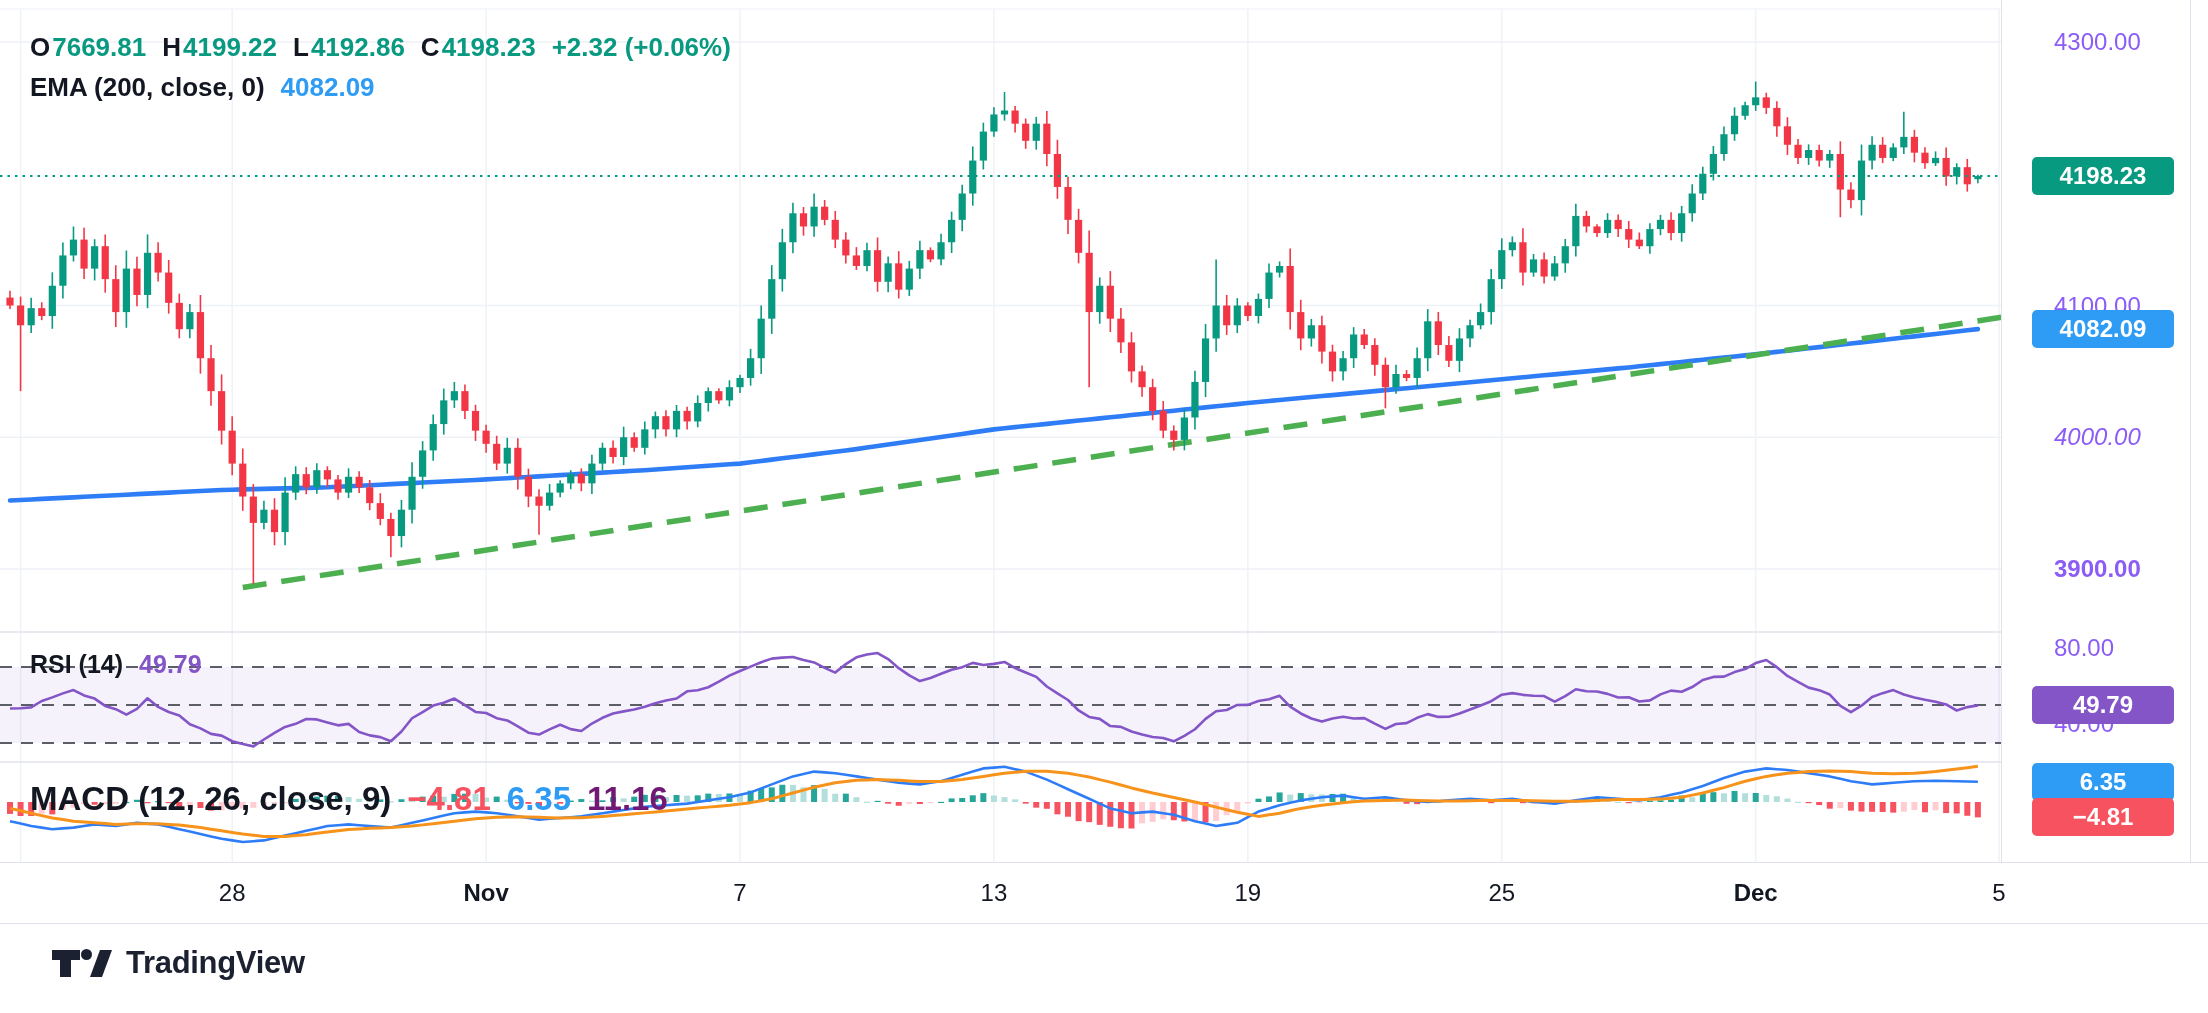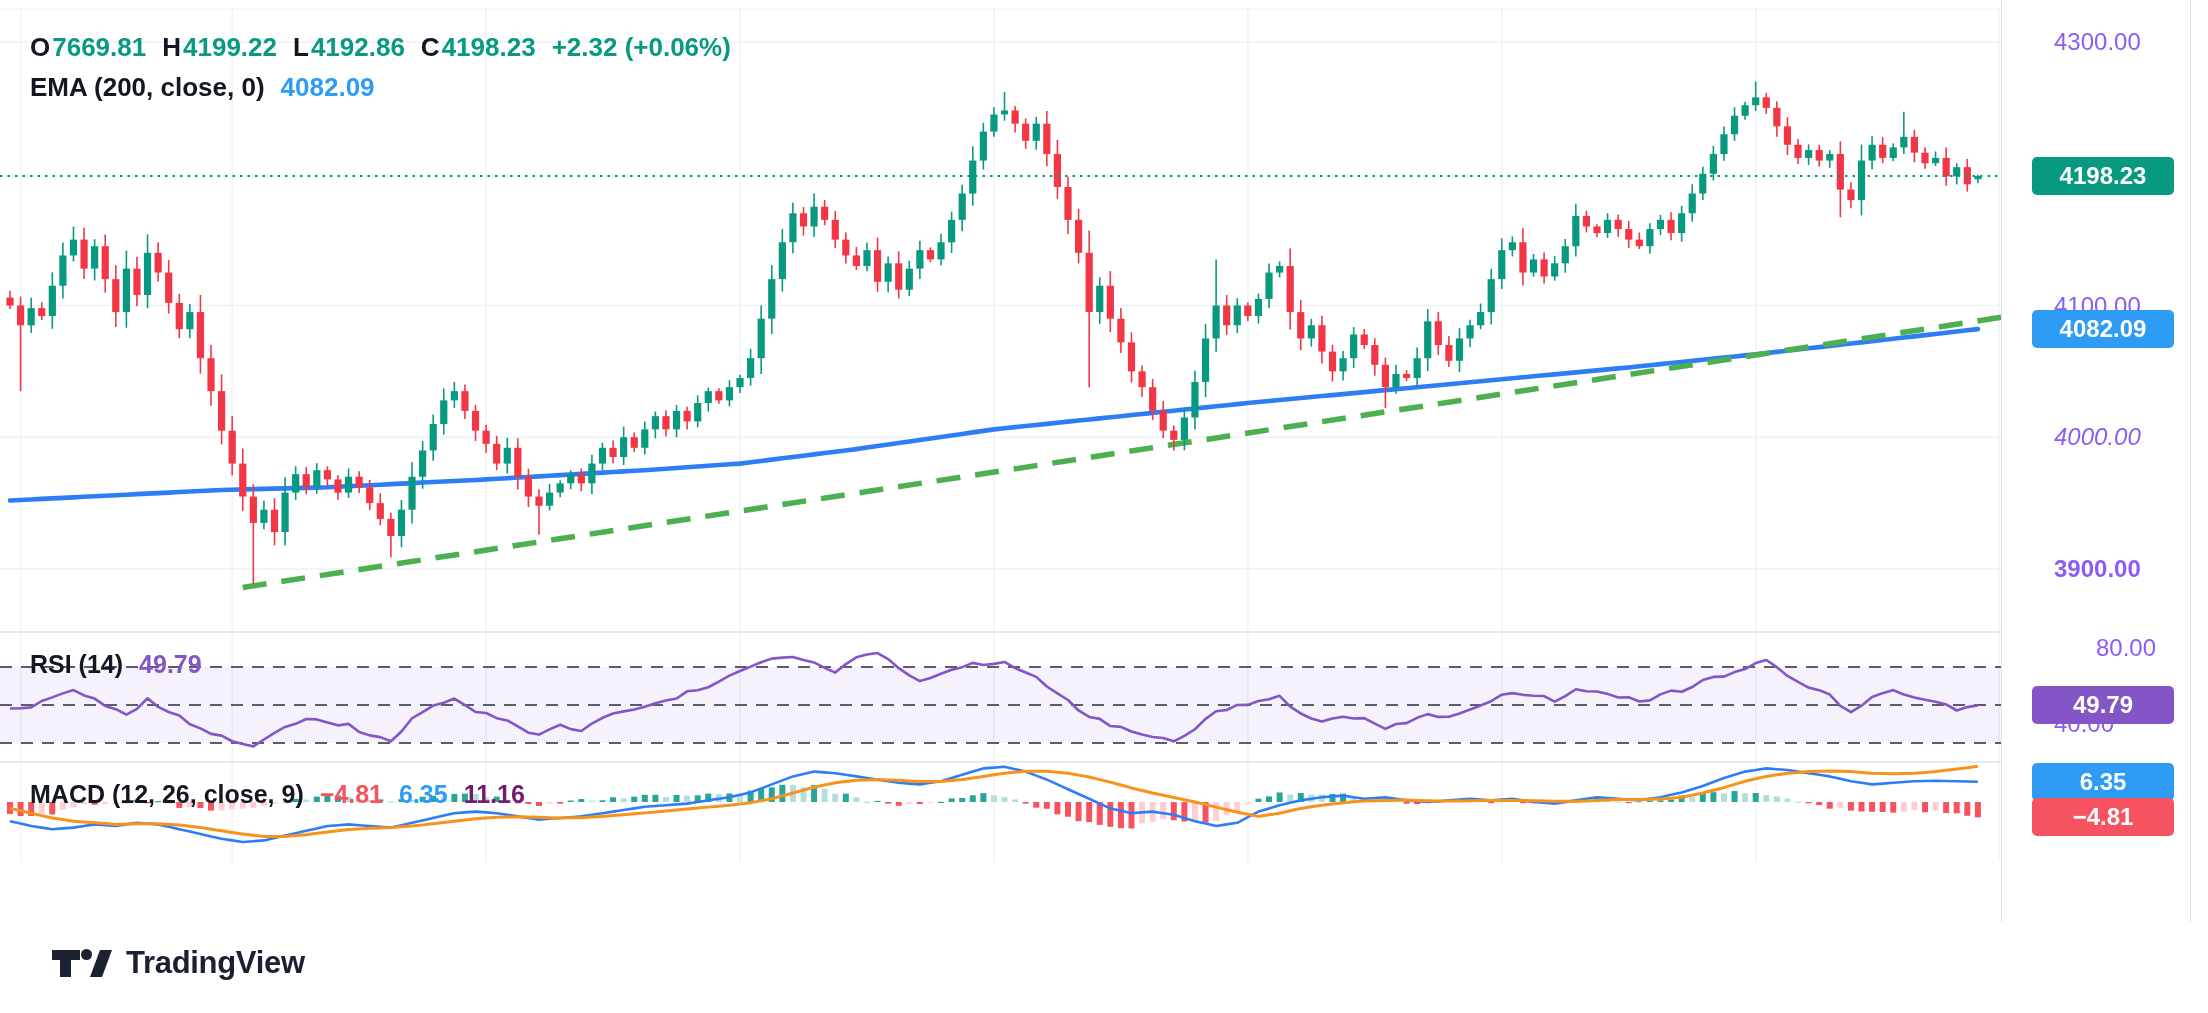--- a/index.html
+++ b/index.html
@@ -11,21 +11,21 @@
   .legend .k{color:#131722;}
   .v-green{color:#089981;}
   .v-blue{color:#2E9CF5;}
   .v-purple{color:#8355C7;}
   .v-orange{color:#701a75;}
   .v-red{color:#F7525F;}
   .pair{display:flex;gap:2px;}
   .l1{top:32px;}
   .l2{top:72px;}
   .lr{top:650px;font-size:25px;}
-  .lm{top:780px;font-size:25px;}
+  .lm{top:780px;font-size:33px;}
   .axis{position:absolute;left:2001px;top:0;width:207px;height:922px;background:#fff;
         border-left:1px solid #E0E3EB;z-index:4;}
   .axis .edge{position:absolute;left:188px;top:0;width:1px;height:922px;background:#E0E3EB;}
   .tick{position:absolute;left:52px;transform:translateY(-50%);font-size:24px;font-weight:500;color:#8b5cf6;}
   .badge{position:absolute;left:30px;width:142px;height:38px;border-radius:5px;color:#fff;
          font-size:24px;font-weight:700;display:flex;align-items:center;justify-content:center;
          transform:translateY(-50%);}
   .time-axis{position:absolute;left:0;top:862px;width:2208px;height:60px;background:#fff;
              border-top:1px solid #E0E3EB;border-bottom:1px solid #E0E3EB;z-index:4;}
   .tlabel{position:absolute;top:50%;transform:translate(-50%,-50%);font-size:24px;font-weight:500;color:#131722;}
@@ -674,29 +674,39 @@
     <span class="v-blue">6.35</span>
     <span class="v-orange">11.16</span>
   </div>
 
   <div class="axis" id="price-axis">
     <div class="edge"></div>
   <div class="tick" style="top: 42px;">4300.00</div>
       <div class="tick" style="top: 305.5px;">4100.00</div>
       <div class="tick" style="top: 437.25px; font-style: italic;">4000.00</div>
       <div class="tick" style="top: 569px; font-weight: bold;">3900.00</div>
-      <div class="tick" style="top: 648px; margin-left: 42px;">80.00</div>
+      <div class="tick" style="top: 648px;">80.00</div>
       <div class="tick" style="top: 724px;">40.00</div>
       <div class="badge" style="top: 329.1px; background: rgb(46, 156, 245);">4082.09</div>
       <div class="badge" style="top: 781.68px; background: rgb(46, 156, 245);">6.35</div>
       <div class="badge" style="top: 176.08px; background: rgb(8, 153, 129);">4198.23</div>
       <div class="badge" style="top: 705.4px; background: rgb(131, 85, 199);">49.79</div>
       <div class="badge" style="top: 817.39px; background: rgb(247, 82, 95);">−4.81</div>
     </div>
 
+  <div class="time-axis" id="time-axis">
+      <div class="tlabel" style="left: 232.18px;">28</div>
+      <div class="tlabel bold" style="left: 486.1px;">Nov</div>
+      <div class="tlabel" style="left: 740.02px;">7</div>
+      <div class="tlabel" style="left: 993.94px;">13</div>
+      <div class="tlabel" style="left: 1247.86px;">19</div>
+      <div class="tlabel" style="left: 1501.78px;">25</div>
+      <div class="tlabel bold" style="left: 1755.7px;">Dec</div>
+      <div class="tlabel" style="left: 1999.04px;">5</div>
+    </div>
 
   <div class="footer">
     <svg width="64" height="38" viewBox="0 0 64 38">
       <path d="M2 6 H30 V16 H21 V33 H10 V16 H2 Z" fill="#1B2130"></path>
       <circle cx="36.5" cy="10.5" r="5.5" fill="#1B2130"></circle>
       <path d="M40 33 L50 6 H62 L52 33 Z" fill="#1B2130"></path>
     </svg>
     <span class="brand">TradingView</span>
   </div>
 

